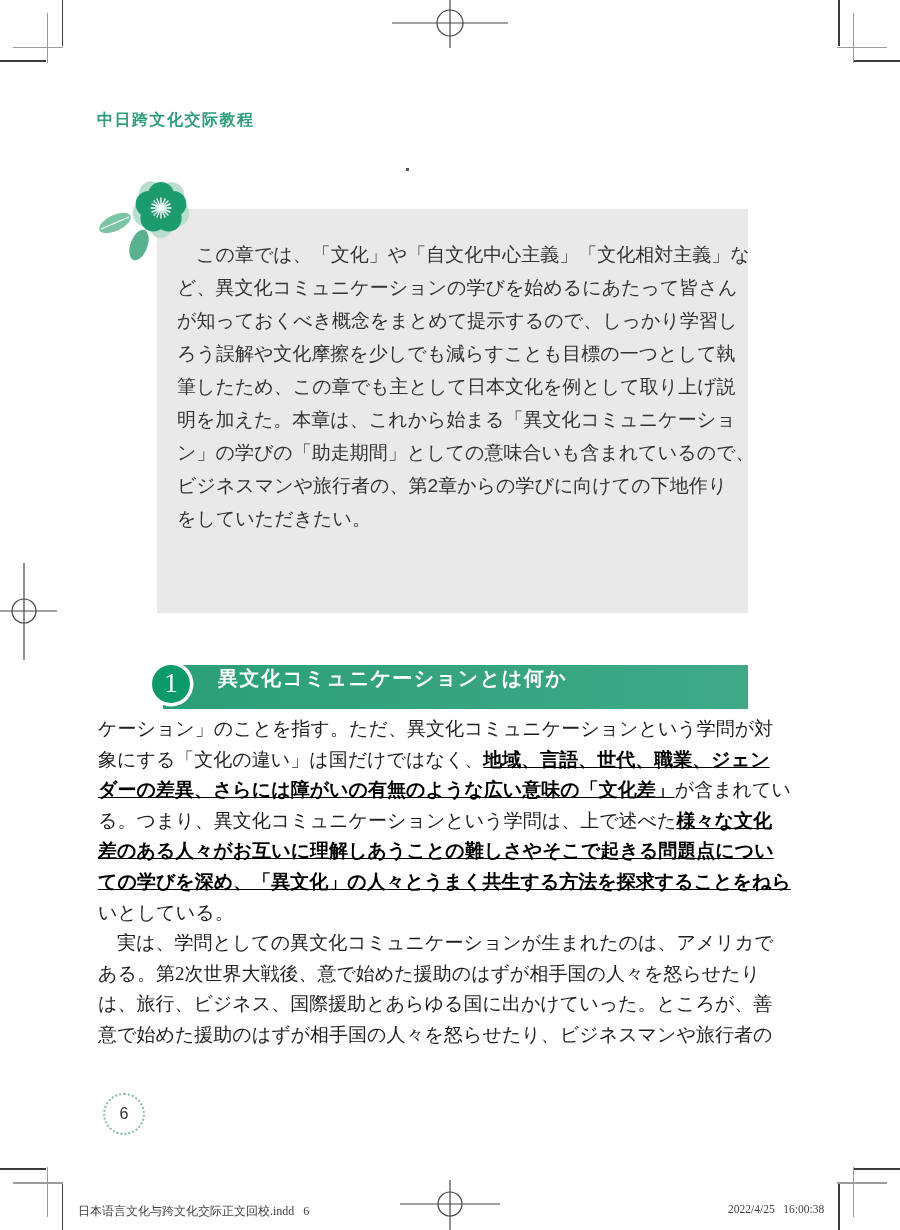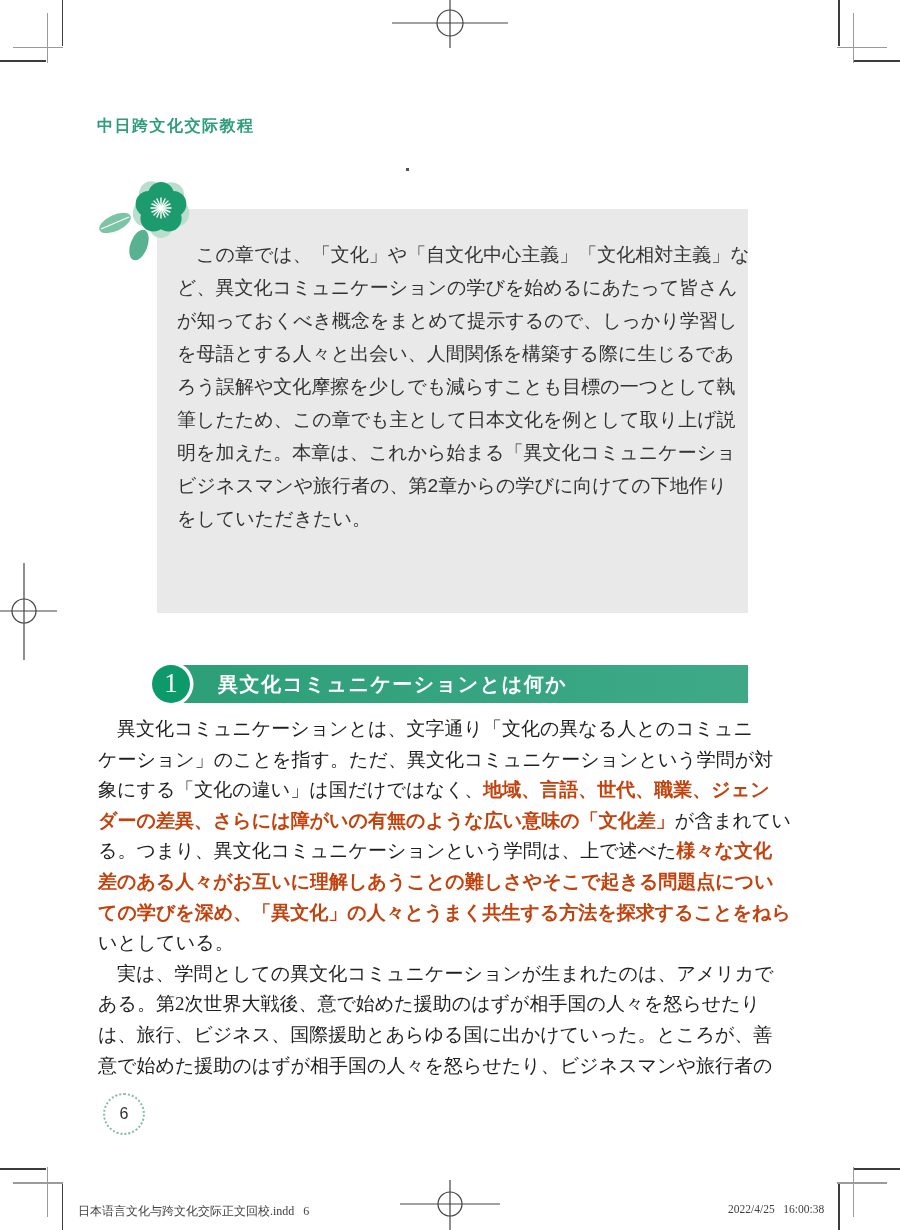--- a/index.html
+++ b/index.html
@@ -8,48 +8,48 @@
 
   
   .mark { position:absolute; background:#3c3c3c; }
   .mark.gray { background:#9b9b9b; }
 
   
   .reg { position:absolute; }
 
   
   .book-title { position:absolute; left:97px; top:110px; font-size:16px; letter-spacing:1.5px;
-    color:#2f9d7c; font-weight:600; white-space:nowrap;margin-top:6px; }
+    color:#2f9d7c; font-weight:600; white-space:nowrap; }
   .stray-dot { position:absolute; left:406px; top:168px; width:3px; height:3px; background:#555; }
 
   
   .intro-box { position:absolute; left:157px; top:209px; width:591px; height:404px; background:#e9e9e9; }
   .intro-text { position:absolute; left:177px; top:238px; width:565px; color:#333;
     font-size:19px; font-family:"Liberation Sans","DejaVu Sans",sans-serif; }
   .intro-text .tline { height:33px; line-height:33px; white-space:nowrap; }
 
   
   .flower { position:absolute; left:93px; top:166px; width:126px; height:112px; }
 
   
-  .section-bar { position:absolute; left:163px; top:665px; width:585px; height:38px;
-    background:linear-gradient(90deg,#2b9f78,#3fa987); display:flex; align-items:center; }
+  .section-bar { position:absolute; left:163px; top:665px; width:585px; height:44px;
+    background:linear-gradient(90deg,#2b9f78,#3fa987); display:flex; align-items:flex-start; }
   .section-bar .section-title { color:#ffffff; font-size:20px; font-weight:bold;
     letter-spacing:1.5px; padding-left:55px; white-space:nowrap; }
   .section-circle { position:absolute; left:152px; top:665px; width:38px; height:38px;
     border-radius:50%; background:#0d9a6a; box-shadow:0 0 0 3.5px #ffffff; z-index:2;
     display:flex; align-items:center; justify-content:center; }
   .section-circle .num { color:#ffffff; font-family:"Liberation Serif","DejaVu Serif",serif;
     font-size:27px; line-height:1; transform:translateY(-1px); }
 
   
   .body-text { position:absolute; left:98px; top:714px; width:680px; color:#1f1f1f;
     font-size:19px; font-family:"Liberation Serif","DejaVu Serif",serif; }
   .body-text .tline { height:30.6px; line-height:30.6px; white-space:nowrap; }
-  .em-green { color:#c2410c; font-weight:bold; }
+  .em-green { color:#000000; font-weight:bold;text-decoration:underline; }
 
   
   .page-num-circle { position:absolute; left:103px; top:1093px; width:42px; height:42px;
     border:2px dotted #86b9a9; border-radius:50%; display:flex; align-items:center; justify-content:center; }
   .page-num-circle .pn { font-size:16px; color:#2f2f2f; font-family:"Liberation Sans",sans-serif; }
 
   
   .footer-left { position:absolute; left:78px; top:1203px; font-size:12px; color:#3f3f3f;
     font-family:"Liberation Serif","DejaVu Serif",serif; white-space:pre; }
   .footer-right { position:absolute; left:728px; top:1203px; font-size:11.5px; color:#3f3f3f;
@@ -104,24 +104,24 @@
 </svg>
 
 <div class="book-title">中日跨文化交际教程</div>
 <div class="stray-dot"></div>
 
 <div class="intro-box"></div>
 <div class="intro-text">
     <div class="tline"><span>　この章では、「文化」や「自文化中心主義」「文化相対主義」な</span></div>
     <div class="tline"><span>ど、異文化コミュニケーションの学びを始めるにあたって皆さん</span></div>
     <div class="tline"><span>が知っておくべき概念をまとめて提示するので、しっかり学習し</span></div>
-    <div class="tline"><span>を母語とする人々と出会い、人間関係を構築する際に生じるであ</span></div>
     <div class="tline"><span>ろう誤解や文化摩擦を少しでも減らすことも目標の一つとして執</span></div>
     <div class="tline"><span>筆したため、この章でも主として日本文化を例として取り上げ説</span></div>
     <div class="tline"><span>明を加えた。本章は、これから始まる「異文化コミュニケーショ</span></div>
+    <div class="tline"><span>ン」の学びの「助走期間」としての意味合いも含まれているので、</span></div>
     <div class="tline"><span>ビジネスマンや旅行者の、第2章からの学びに向けての下地作り</span></div>
     <div class="tline"><span>をしていただきたい。</span></div>
   </div>
 
 <svg class="flower" viewBox="0 0 126 112">
 
   <g fill="#b9decd">
     <ellipse cx="58" cy="28.2" rx="12" ry="13"></ellipse>
     <ellipse cx="51.8" cy="47.3" rx="12" ry="13"></ellipse>
     <ellipse cx="68" cy="59" rx="12" ry="13"></ellipse>
@@ -164,21 +164,20 @@
 </svg>
 
 <div class="section-bar">
   <span class="section-title">異文化コミュニケーションとは何か</span>
 </div>
 <div class="section-circle">
   <span class="num">1</span>
 </div>
 
 <div class="body-text">
-    <div class="tline"><span>　異文化コミュニケーションとは、文字通り「文化の異なる人とのコミュニ</span></div>
     <div class="tline"><span>ケーション」のことを指す。ただ、異文化コミュニケーションという学問が対</span></div>
     <div class="tline"><span>象にする「文化の違い」は国だけではなく、</span><span class="em-green">地域、言語、世代、職業、ジェン</span></div>
     <div class="tline"><span class="em-green">ダーの差異、さらには障がいの有無のような広い意味の「文化差」</span><span>が含まれてい</span></div>
     <div class="tline"><span>る。つまり、異文化コミュニケーションという学問は、上で述べた</span><span class="em-green">様々な文化</span></div>
     <div class="tline"><span class="em-green">差のある人々がお互いに理解しあうことの難しさやそこで起きる問題点につい</span></div>
     <div class="tline"><span class="em-green">ての学びを深め、「異文化」の人々とうまく共生する方法を探求することをねら</span></div>
     <div class="tline"><span>いとしている。</span></div>
     <div class="tline"><span>　実は、学問としての異文化コミュニケーションが生まれたのは、アメリカで</span></div>
     <div class="tline"><span>ある。第2次世界大戦後、意で始めた援助のはずが相手国の人々を怒らせたり</span></div>
     <div class="tline"><span>は、旅行、ビジネス、国際援助とあらゆる国に出かけていった。ところが、善</span></div>

